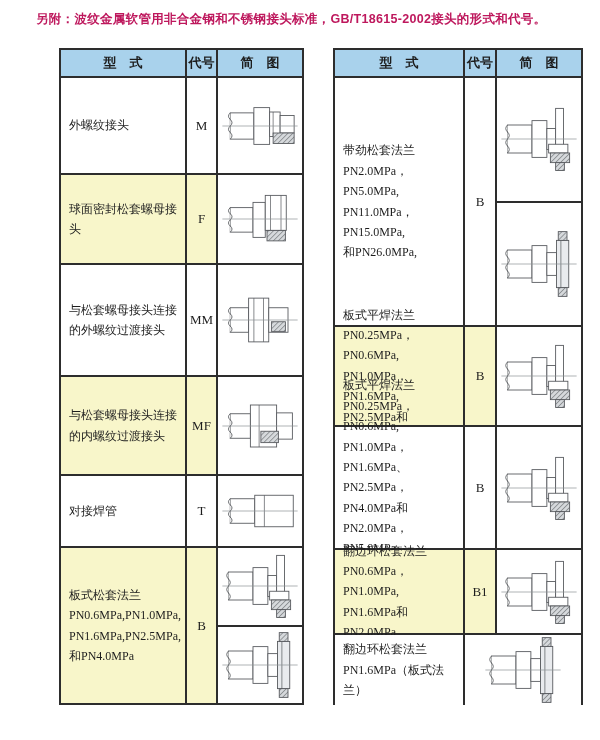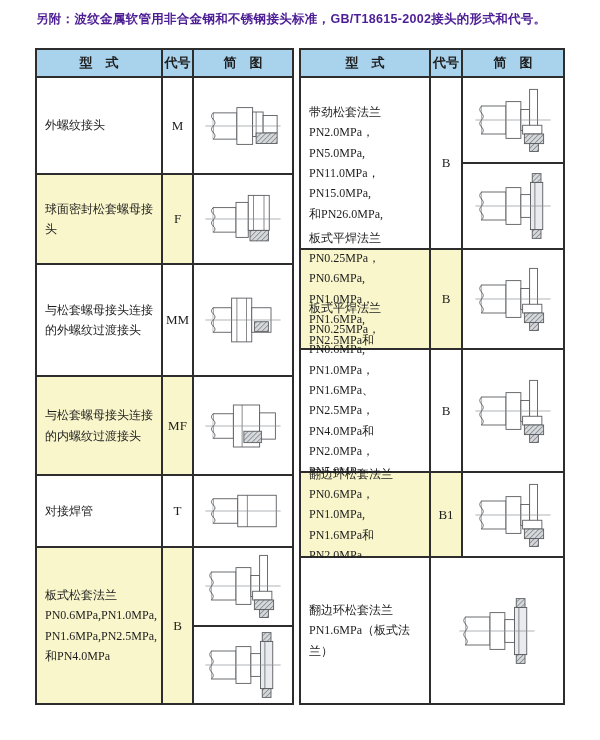--- a/index.html
+++ b/index.html
@@ -9,24 +9,24 @@
     --tx:#1d1d1d;
   }
   html,body{margin:0;padding:0;}
   body{
     width:600px;height:740px;position:relative;background:#ffffff;
     font-family:"Liberation Serif","DejaVu Serif",serif;color:var(--tx);
   }
   .title{
     position:absolute;left:36px;top:11px;width:545px;
     font-family:"Liberation Sans","DejaVu Sans",sans-serif;
-    font-size:12.5px;font-weight:bold;color:#4c1d95;letter-spacing:.3px;
+    font-size:12.5px;font-weight:bold;color:#be185d;letter-spacing:.3px;
   }
   .tables{position:absolute;left:35px;top:48px;width:530px;height:657px;display:flex;gap:5px;}
-  .tbl{border:2px solid var(--bd);box-sizing:border-box;display:flex;flex-direction:column;background:#0369a1;}
+  .tbl{border:2px solid var(--bd);box-sizing:border-box;display:flex;flex-direction:column;background:#0369a1;margin-left:24px;}
   .tbl.left{width:259px;}
   .tbl.right{width:266px;}
   .row{display:flex;box-sizing:border-box;border-bottom:2px solid var(--bd);flex:none;}
   .row:last-child{border-bottom:none;flex:1;}
   .cell{box-sizing:border-box;background:#fff;}
   .type{
     width:126px;border-right:2px solid var(--bd);
     padding:4px 3px 4px 8px;display:flex;align-items:center;
     font-size:12px;line-height:1.7;white-space:pre-line;
   }
@@ -199,21 +199,21 @@
     </div>
   </div>
 
   <div class="tbl right">
     <div class="row hdr">
       <div class="cell type">型　式</div>
       <div class="cell code">代号</div>
       <div class="cell diag">简　图</div>
     </div>
 
-    <div class="row" style="height:172px">
+    <div class="row" style="height:249px">
       <div class="cell type">带劲松套法兰
 PN2.0MPa，PN5.0MPa,
 PN11.0MPa，PN15.0MPa,
 和PN26.0MPa,</div>
       <div class="cell code">B</div>
       <div class="cell diag">
         <div class="dsub">
             <svg width="84" height="70" viewBox="0 0 90 80">
               <rect x="9" y="24" width="28" height="32" fill="#fff" stroke="#55585c" stroke-width="1"></rect>
               <path d="M9 24 q-4 4 0 8 t0 8 t0 8 t0 8" fill="#fff" stroke="#55585c"></path>

